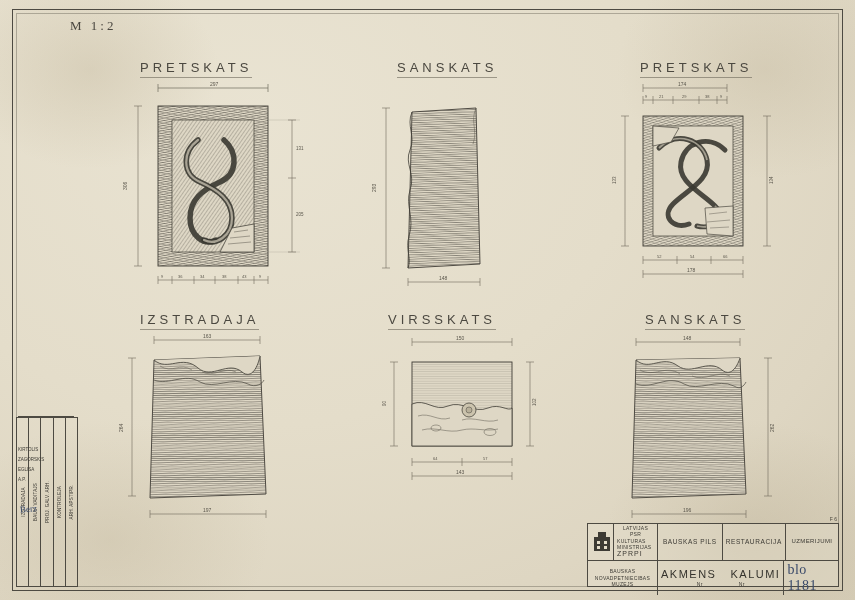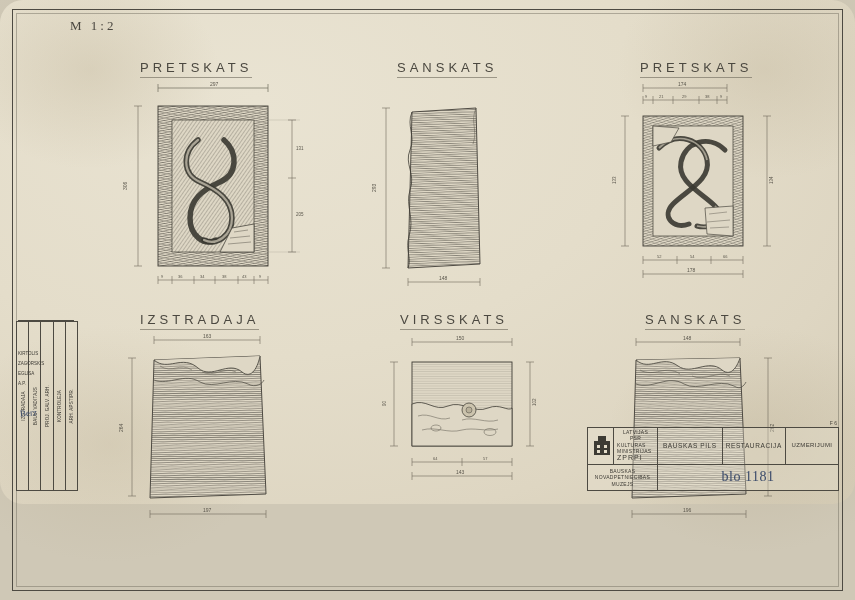--- a/index.html
+++ b/index.html
@@ -2,24 +2,23 @@
 <html><head>
 <meta charset="utf-8">
 <style>
   html,body{margin:0;padding:0;}
   body{
     width:855px;height:600px;overflow:hidden;
     background:#cfc8b6;
     font-family:"Liberation Sans", sans-serif;
   }
   #sheet{
-    position:relative;width:855px;height:504px;
+    position:relative;width:855px;height:600px;
     background:
       radial-gradient(ellipse at 30% 20%, #e9e3d2 0%, #e4ddca 45%, #ded6c2 75%, #d5ccb6 100%);
-    border-radius: 23px;
   }
   
   .stain{position:absolute;border-radius:50%;pointer-events:none;}
   .s1{left:-40px;top:-30px;width:260px;height:200px;background:radial-gradient(ellipse,rgba(190,178,150,.35),rgba(190,178,150,0) 70%);}
   .s2{right:-60px;top:-40px;width:300px;height:220px;background:radial-gradient(ellipse,rgba(186,174,146,.30),rgba(186,174,146,0) 70%);}
   .s3{left:-50px;bottom:-60px;width:320px;height:240px;background:radial-gradient(ellipse,rgba(186,174,146,.30),rgba(186,174,146,0) 70%);}
   .s4{right:-50px;bottom:-50px;width:300px;height:230px;background:radial-gradient(ellipse,rgba(180,168,140,.32),rgba(180,168,140,0) 70%);}
 
   
   .frame{
@@ -302,21 +301,21 @@
     <line x1="40" y1="182" x2="40" y2="190" stroke="#6f6a5d" stroke-width="0.6"></line>
     <line x1="156" y1="182" x2="156" y2="190" stroke="#6f6a5d" stroke-width="0.6"></line>
     <text x="93" y="184" font-size="5" fill="#5a564c">197</text>
 
     <line x1="22" y1="30" x2="22" y2="168" stroke="#6f6a5d" stroke-width="0.6"></line>
     <line x1="18" y1="30" x2="26" y2="30" stroke="#6f6a5d" stroke-width="0.6"></line>
     <line x1="18" y1="168" x2="26" y2="168" stroke="#6f6a5d" stroke-width="0.6"></line>
     <text x="13" y="104" font-size="5" fill="#5a564c" transform="rotate(-90 13 104)">264</text>
   </svg>
 
-  <div class="cap" style="left:400px;top:312px;">VIRSSKATS</div>
+  <div class="cap" style="left:388px;top:312px;">VIRSSKATS</div>
   <svg class="view" style="left:370px;top:328px;width:190px;height:190px" viewBox="0 0 190 190">
     <defs>
       <pattern id="v5" width="2.4" height="4" patternUnits="userSpaceOnUse" patternTransform="rotate(90)">
         <rect width="0.7" height="4" fill="#4a473f" opacity="0.5"></rect>
       </pattern>
     </defs>
 
     <line x1="42" y1="14" x2="142" y2="14" stroke="#6f6a5d" stroke-width="0.6"></line>
     <line x1="42" y1="10" x2="42" y2="18" stroke="#6f6a5d" stroke-width="0.6"></line>
     <line x1="142" y1="10" x2="142" y2="18" stroke="#6f6a5d" stroke-width="0.6"></line>
@@ -444,18 +443,28 @@
       <div class="tb-cell" style="flex:1">
         <span class="tb-t" style="font-size:6px;letter-spacing:.4px">UZMERIJUMI</span>
       </div>
     </div>
     <div class="tb-row" style="flex:1.35">
       <div class="tb-cell" style="width:70px;flex-direction:column;align-items:center;justify-content:center">
         <span class="tb-t">BAUSKAS</span>
         <span class="tb-t">NOVADPETNIECIBAS</span>
         <span class="tb-t">MUZEJS</span>
       </div>
+      <div class="tb-cell" style="flex:2.4;flex-direction:column;align-items:center;justify-content:center">
+        <div style="display:flex;gap:14px;align-items:flex-end">
+          <span class="tb-big">AKMENS</span>
+          <span class="tb-big">KALUMI</span>
+        </div>
+        <div style="display:flex;gap:36px;margin-top:1px">
+          <span class="tb-t">Nr</span>
+          <span class="tb-t">Nr</span>
+        </div>
+      </div>
       <div class="tb-cell" style="flex:1.15">
         <span class="tb-hand">blo 1181</span>
       </div>
     </div>
   </div>
 </div>
 
 </body></html>

